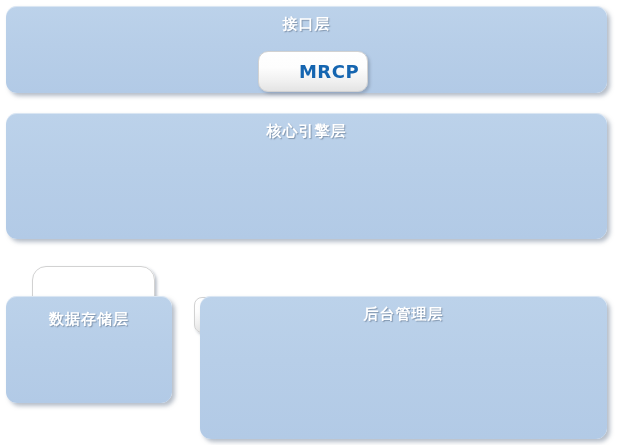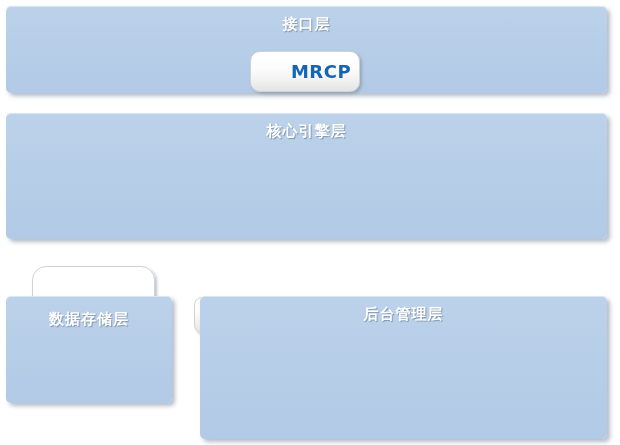--- a/index.html
+++ b/index.html
@@ -12,21 +12,21 @@
     height: 445px;
     font-family: "DejaVu Sans", "Liberation Sans", sans-serif;
     overflow: hidden;
     position: relative;
   }
 
   
   .panel {
     position: absolute;
     background: linear-gradient(180deg, #bcd2ea 0%, #b7cee8 45%, #b2cae6 100%);
-    border-radius: 5px;
+    border-radius: 11px;
     box-shadow: 3px 3px 4px rgba(120,135,155,0.55),
                 inset 0 1px 0 rgba(255,255,255,0.45);
     box-sizing: border-box;
   }
 
   .panel-title {
     position: absolute;
     left: 0;
     right: 0;
     text-align: center;
@@ -63,21 +63,21 @@
     box-shadow: 2px 2px 3px rgba(110,125,145,0.45),
                 inset 0 1px 0 rgba(255,255,255,0.95);
     box-sizing: border-box;
     text-align: center;
     white-space: nowrap;
     user-select: none;
   }
 
   
   #node-mrcp {
-    left: 244px; top: 45px; width: 110px; height: 41px;
+    left: 252px; top: 45px; width: 110px; height: 41px;
     font-size: 18px;
     letter-spacing: 0.5px;
     border-radius: 10px;
     padding-left: 32px;
   }
 
   
   #node-load-balance {
     left: 26px; top: 153px; width: 123px; height: 95px;
     font-size: 16px;

